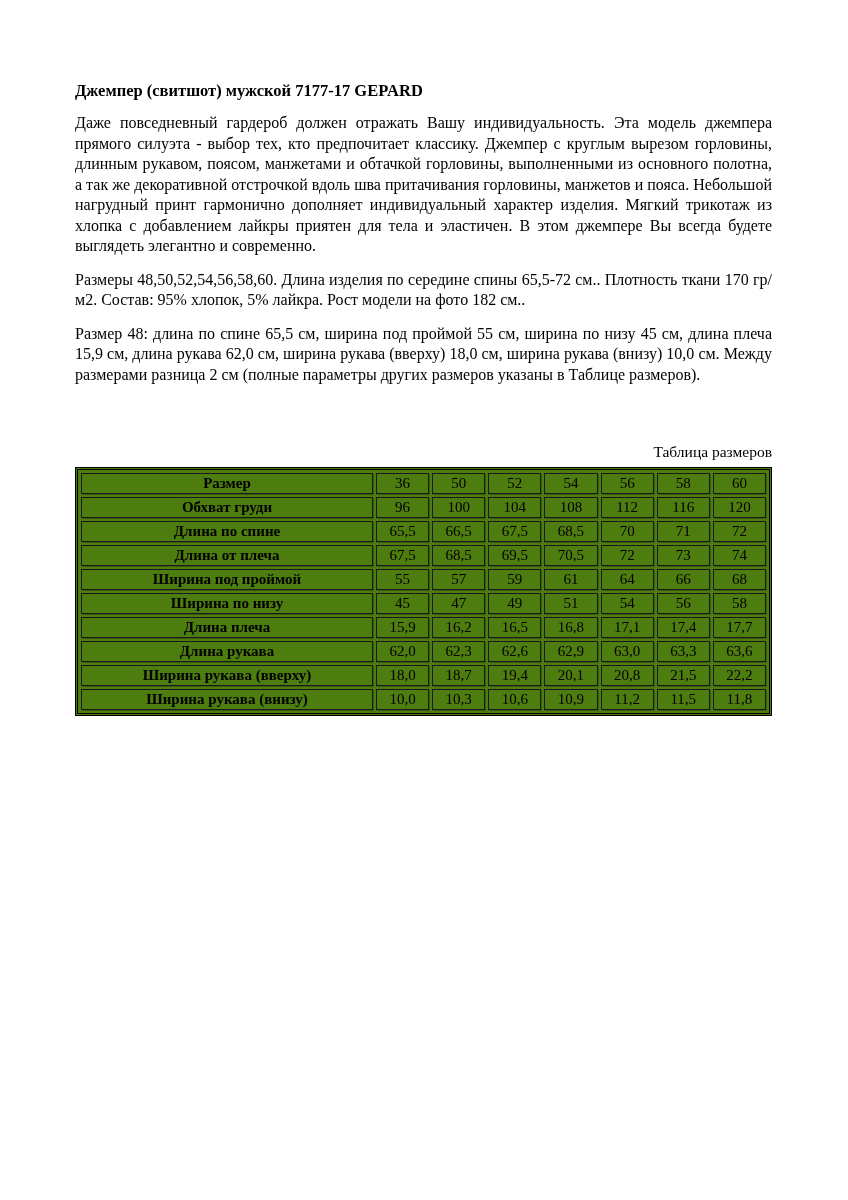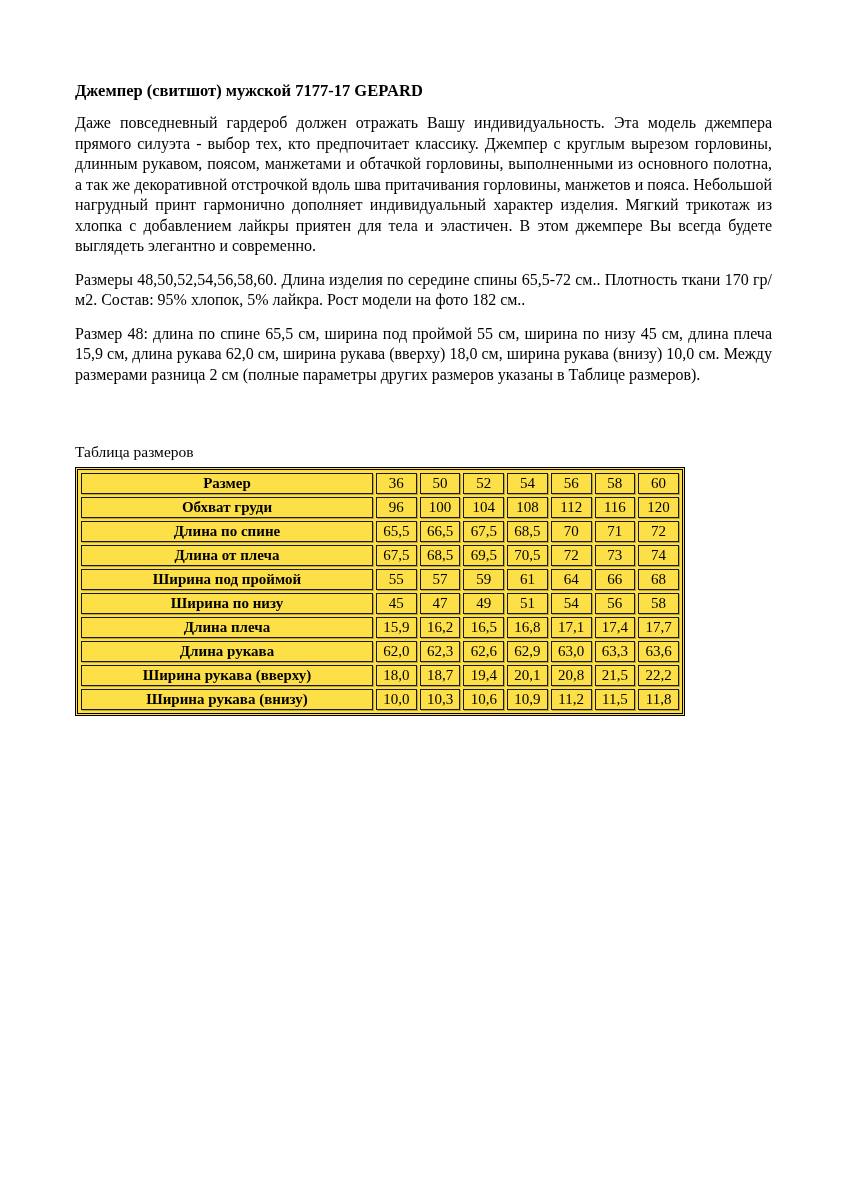--- a/index.html
+++ b/index.html
@@ -22,30 +22,30 @@
   }
   .doc-paragraph {
     font-size: 16px;
     line-height: 20.5px;
     text-align: justify;
     margin: 0 0 13px 0;
   }
   .table-caption {
     font-size: 15.5px;
     line-height: 20px;
-    text-align: left;
+    text-align: right;
     margin: 57px 0 5px 0;
   }
   table.size-table {
-    width: 610px;
+    width: 697px;
     table-layout: fixed;
     border: 3px double #000000;
     border-collapse: separate;
     border-spacing: 3px;
-    background: #fde047;
+    background: #4d7c0f;
   }
   table.size-table td {
     border: 1px solid #1a1a1a;
     box-shadow: 1px 1px 0 rgba(0,0,0,0.25);
     height: 19px;
     padding: 0 1px;
     text-align: center;
     vertical-align: middle;
     font-size: 15px;
     line-height: 17px;

